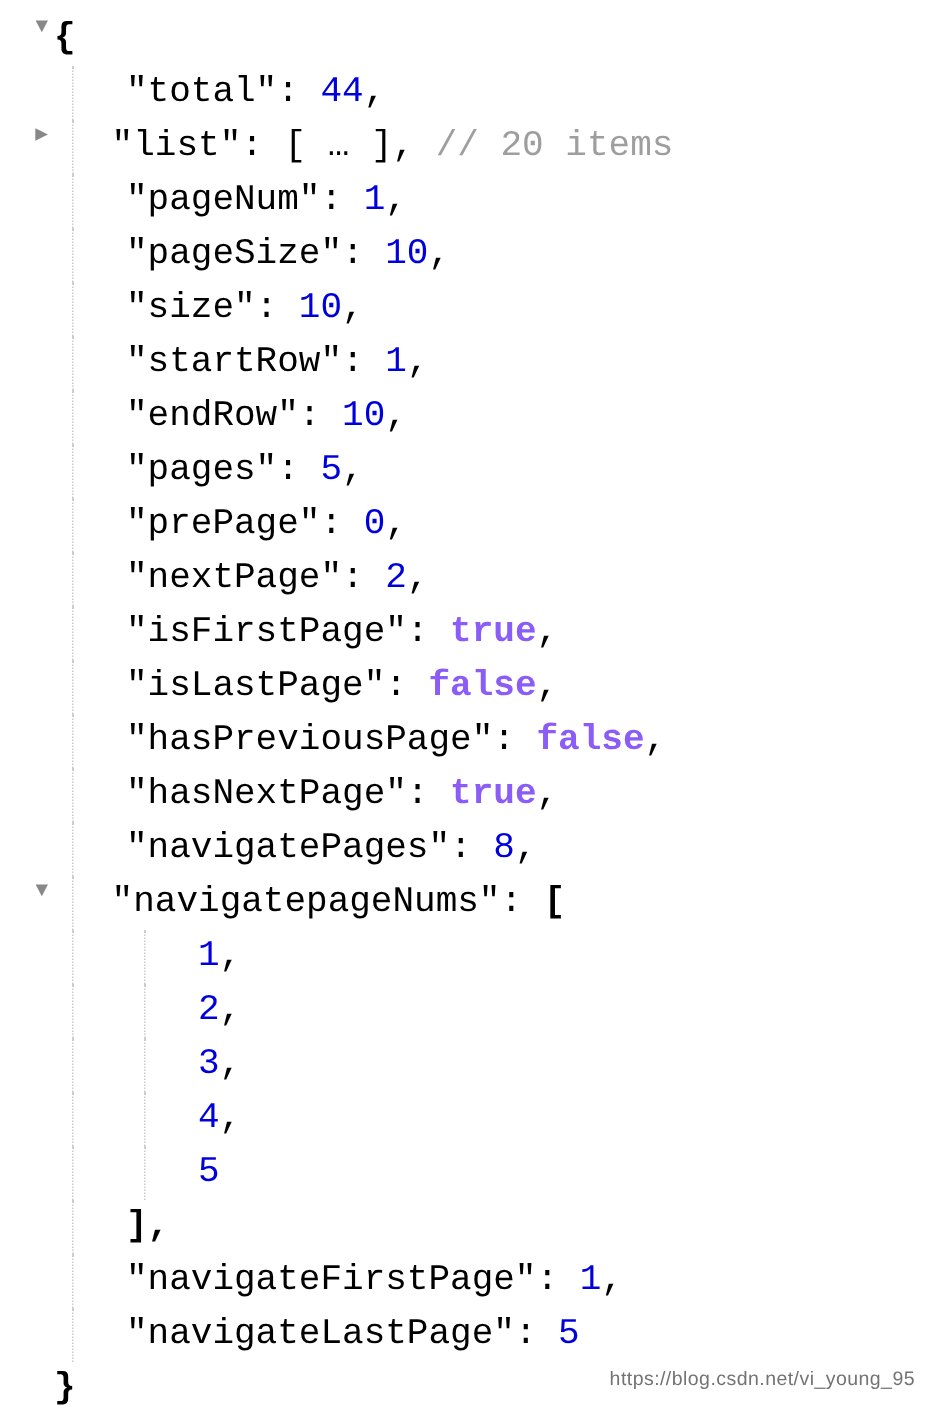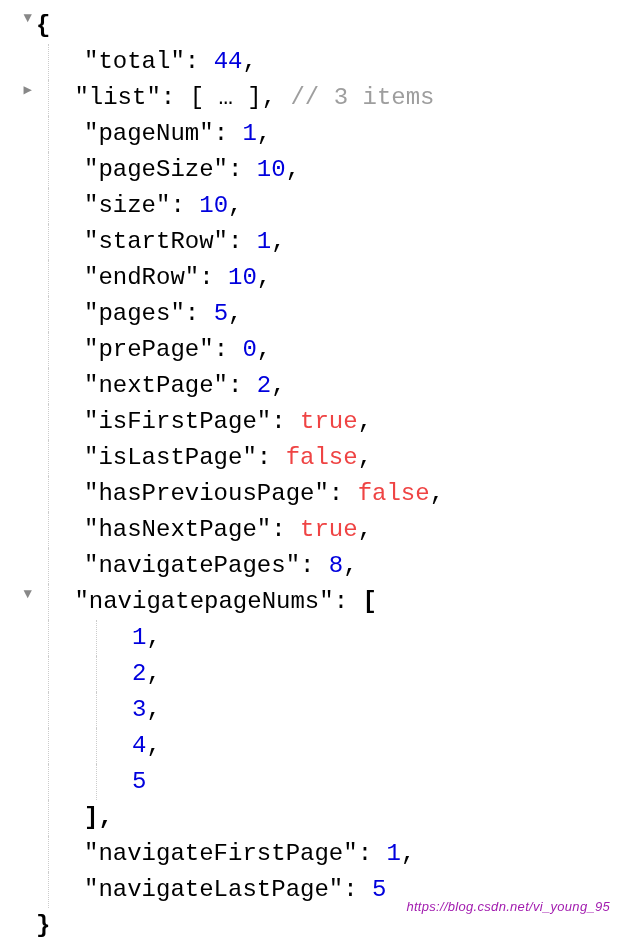--- a/index.html
+++ b/index.html
@@ -32,33 +32,32 @@
       color: #888888;
     }
     .content {
       flex: 1;
       position: relative;
     }
     .key { color: #000000; }
     .punct { color: #000000; }
     .colon { color: #000000; }
     .number { color: #0000dd; font-weight: normal; }
-    .bool { color: #ef4444; font-weight: normal; }
+    .bool { color: #8b5cf6; font-weight: bold; }
     .bracket { color: #000000; font-weight: bold; }
     .comment { color: #9e9e9e; }
     .ellipsis { color: #000000; }
     .watermark {
       position: fixed;
-      bottom: 22px;
+      bottom: 10px;
       right: 10px;
-      color: #a21caf;
+      color: #737373;
       font-size: 13px;
       font-family: Arial, sans-serif;
       letter-spacing: 0.3px;
-      font-style: italic;
     }
     .pad1 { padding-left: 48px; position: relative; }
     .pad1b { padding-left: 24px; position: relative; }
     .pad2 { padding-left: 96px; position: relative; }
     .padroot { padding-left: 0; }
     .guideA { position: absolute; left: 12px; top: 0; bottom: 0; border-left: 1px dotted #cccccc; }
     .guideB { position: absolute; left: 60px; top: 0; bottom: 0; border-left: 1px dotted #cccccc; }
     .gutter-inner {
       width: 28px;
       display: inline-flex;
@@ -75,21 +74,21 @@
   <span class="content padroot"><span class="bracket">{</span></span>
 </div>
 
 <div class="line">
   <span class="gutter"></span>
   <span class="content pad1"><span class="guideA"></span><span class="key">"total"</span><span class="colon">: </span><span class="number">44</span><span class="punct">,</span></span>
 </div>
 
 <div class="line">
   <span class="gutter"><span class="gutter-inner"><span class="arrow">▶</span></span></span>
-  <span class="content pad1b"><span class="guideA"></span>&nbsp;<span class="key">"list"</span><span class="colon">: </span><span class="ellipsis">[ … ],</span> <span class="comment">// 3 items</span></span>
+  <span class="content pad1b"><span class="guideA"></span>&nbsp;<span class="key">"list"</span><span class="colon">: </span><span class="ellipsis">[ … ],</span> <span class="comment">// 20 items</span></span>
 </div>
 
 <div class="line">
   <span class="gutter"></span>
   <span class="content pad1"><span class="guideA"></span><span class="key">"pageNum"</span><span class="colon">: </span><span class="number">1</span><span class="punct">,</span></span>
 </div>
 
 <div class="line">
   <span class="gutter"></span>
   <span class="content pad1"><span class="guideA"></span><span class="key">"pageSize"</span><span class="colon">: </span><span class="number">10</span><span class="punct">,</span></span>

